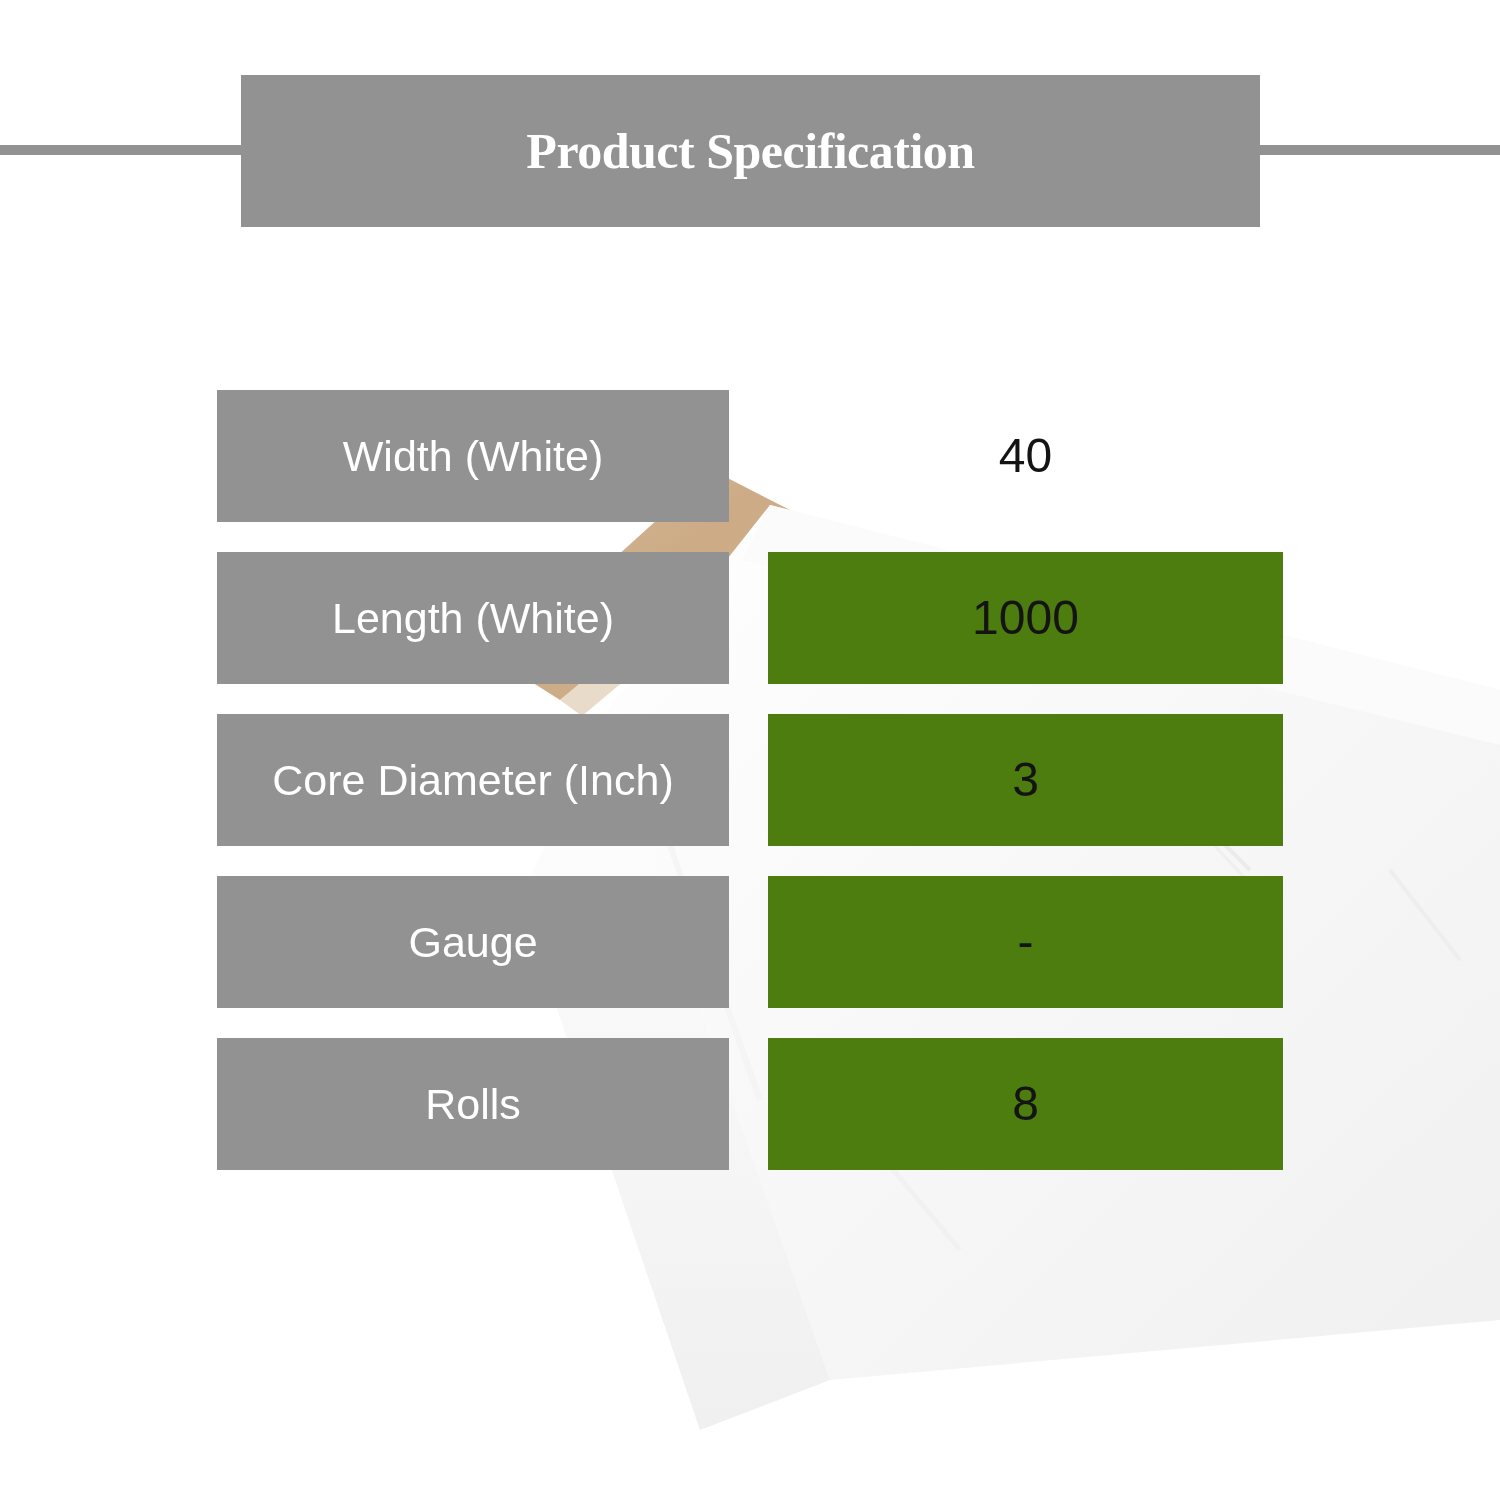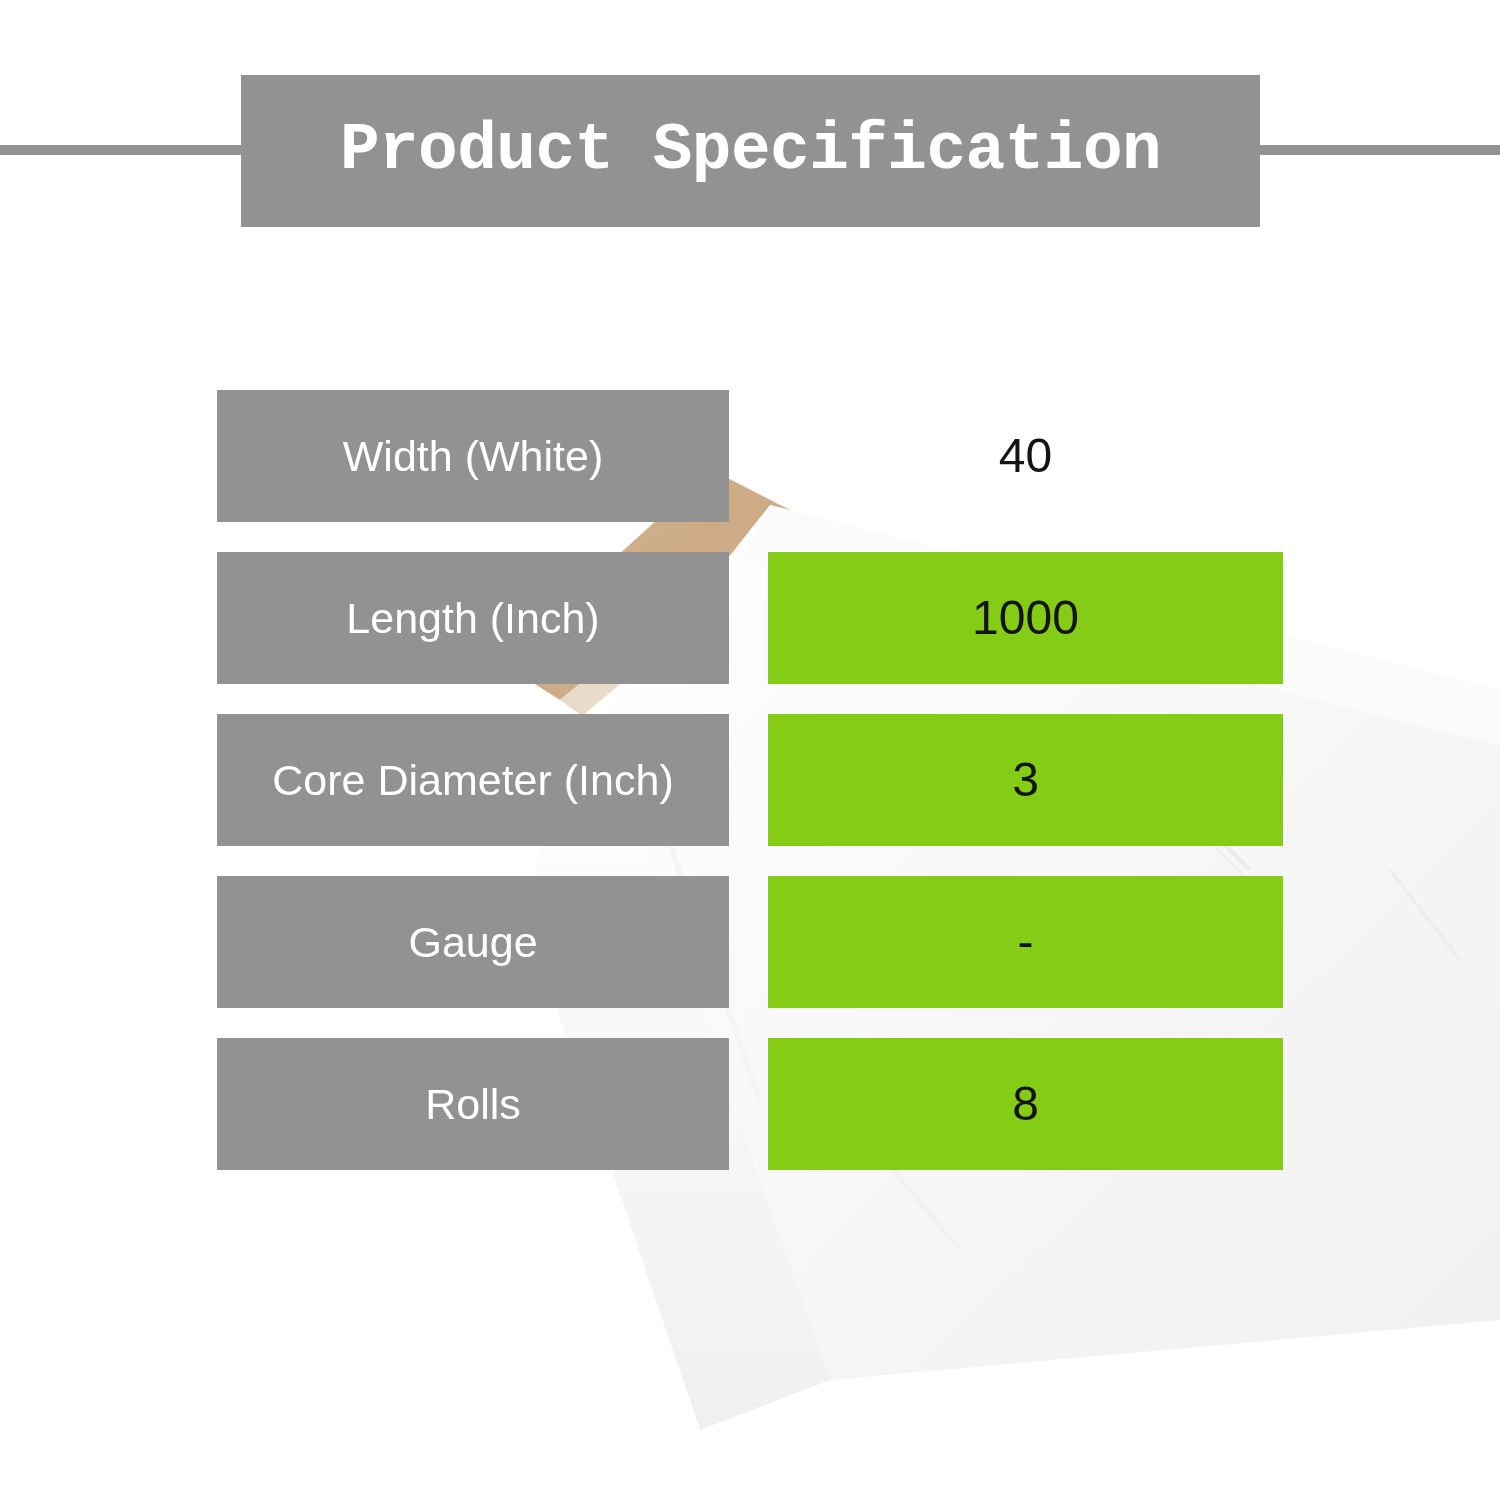--- a/index.html
+++ b/index.html
@@ -46,26 +46,26 @@
     top: 75px;
     width: 1019px;
     height: 152px;
     background: #929292;
     display: flex;
     align-items: center;
     justify-content: center;
   }
   #title-text {
     color: #ffffff;
-    font-size: 66px;
+    font-size: 50px;
     font-weight: 700;
     letter-spacing: -0.5px;
     line-height: 1;
     white-space: nowrap;
-    font-family: Liberation Mono, monospace;
+    font-family: Liberation Serif, serif;
   }
 
   
   #spec-table {
     position: absolute;
     left: 0;
     top: 390px;
     width: 1500px;
   }
   .spec-row {
@@ -91,21 +91,21 @@
     letter-spacing: 0px;
     box-sizing: border-box;
     padding: 0 10px;
   }
   .spec-value {
     position: absolute;
     left: 768px;
     top: 0;
     width: 515px;
     height: 132px;
-    background: #84cc16;
+    background: #4d7c0f;
     color: #141414;
     display: flex;
     align-items: center;
     justify-content: center;
     text-align: center;
     font-size: 48px;
     font-weight: 400;
     line-height: 1.1;
     box-sizing: border-box;
   }
@@ -155,21 +155,21 @@
 </div>
 
 <div id="spec-table">
 
   <div class="spec-row">
     <div class="spec-label">Width (White)</div>
     <div class="spec-value transparent">40</div>
   </div>
 
   <div class="spec-row">
-    <div class="spec-label">Length (Inch)</div>
+    <div class="spec-label">Length (White)</div>
     <div class="spec-value">1000</div>
   </div>
 
   <div class="spec-row">
     <div class="spec-label">Core Diameter (Inch)</div>
     <div class="spec-value">3</div>
   </div>
 
   <div class="spec-row">
     <div class="spec-label">Gauge</div>

